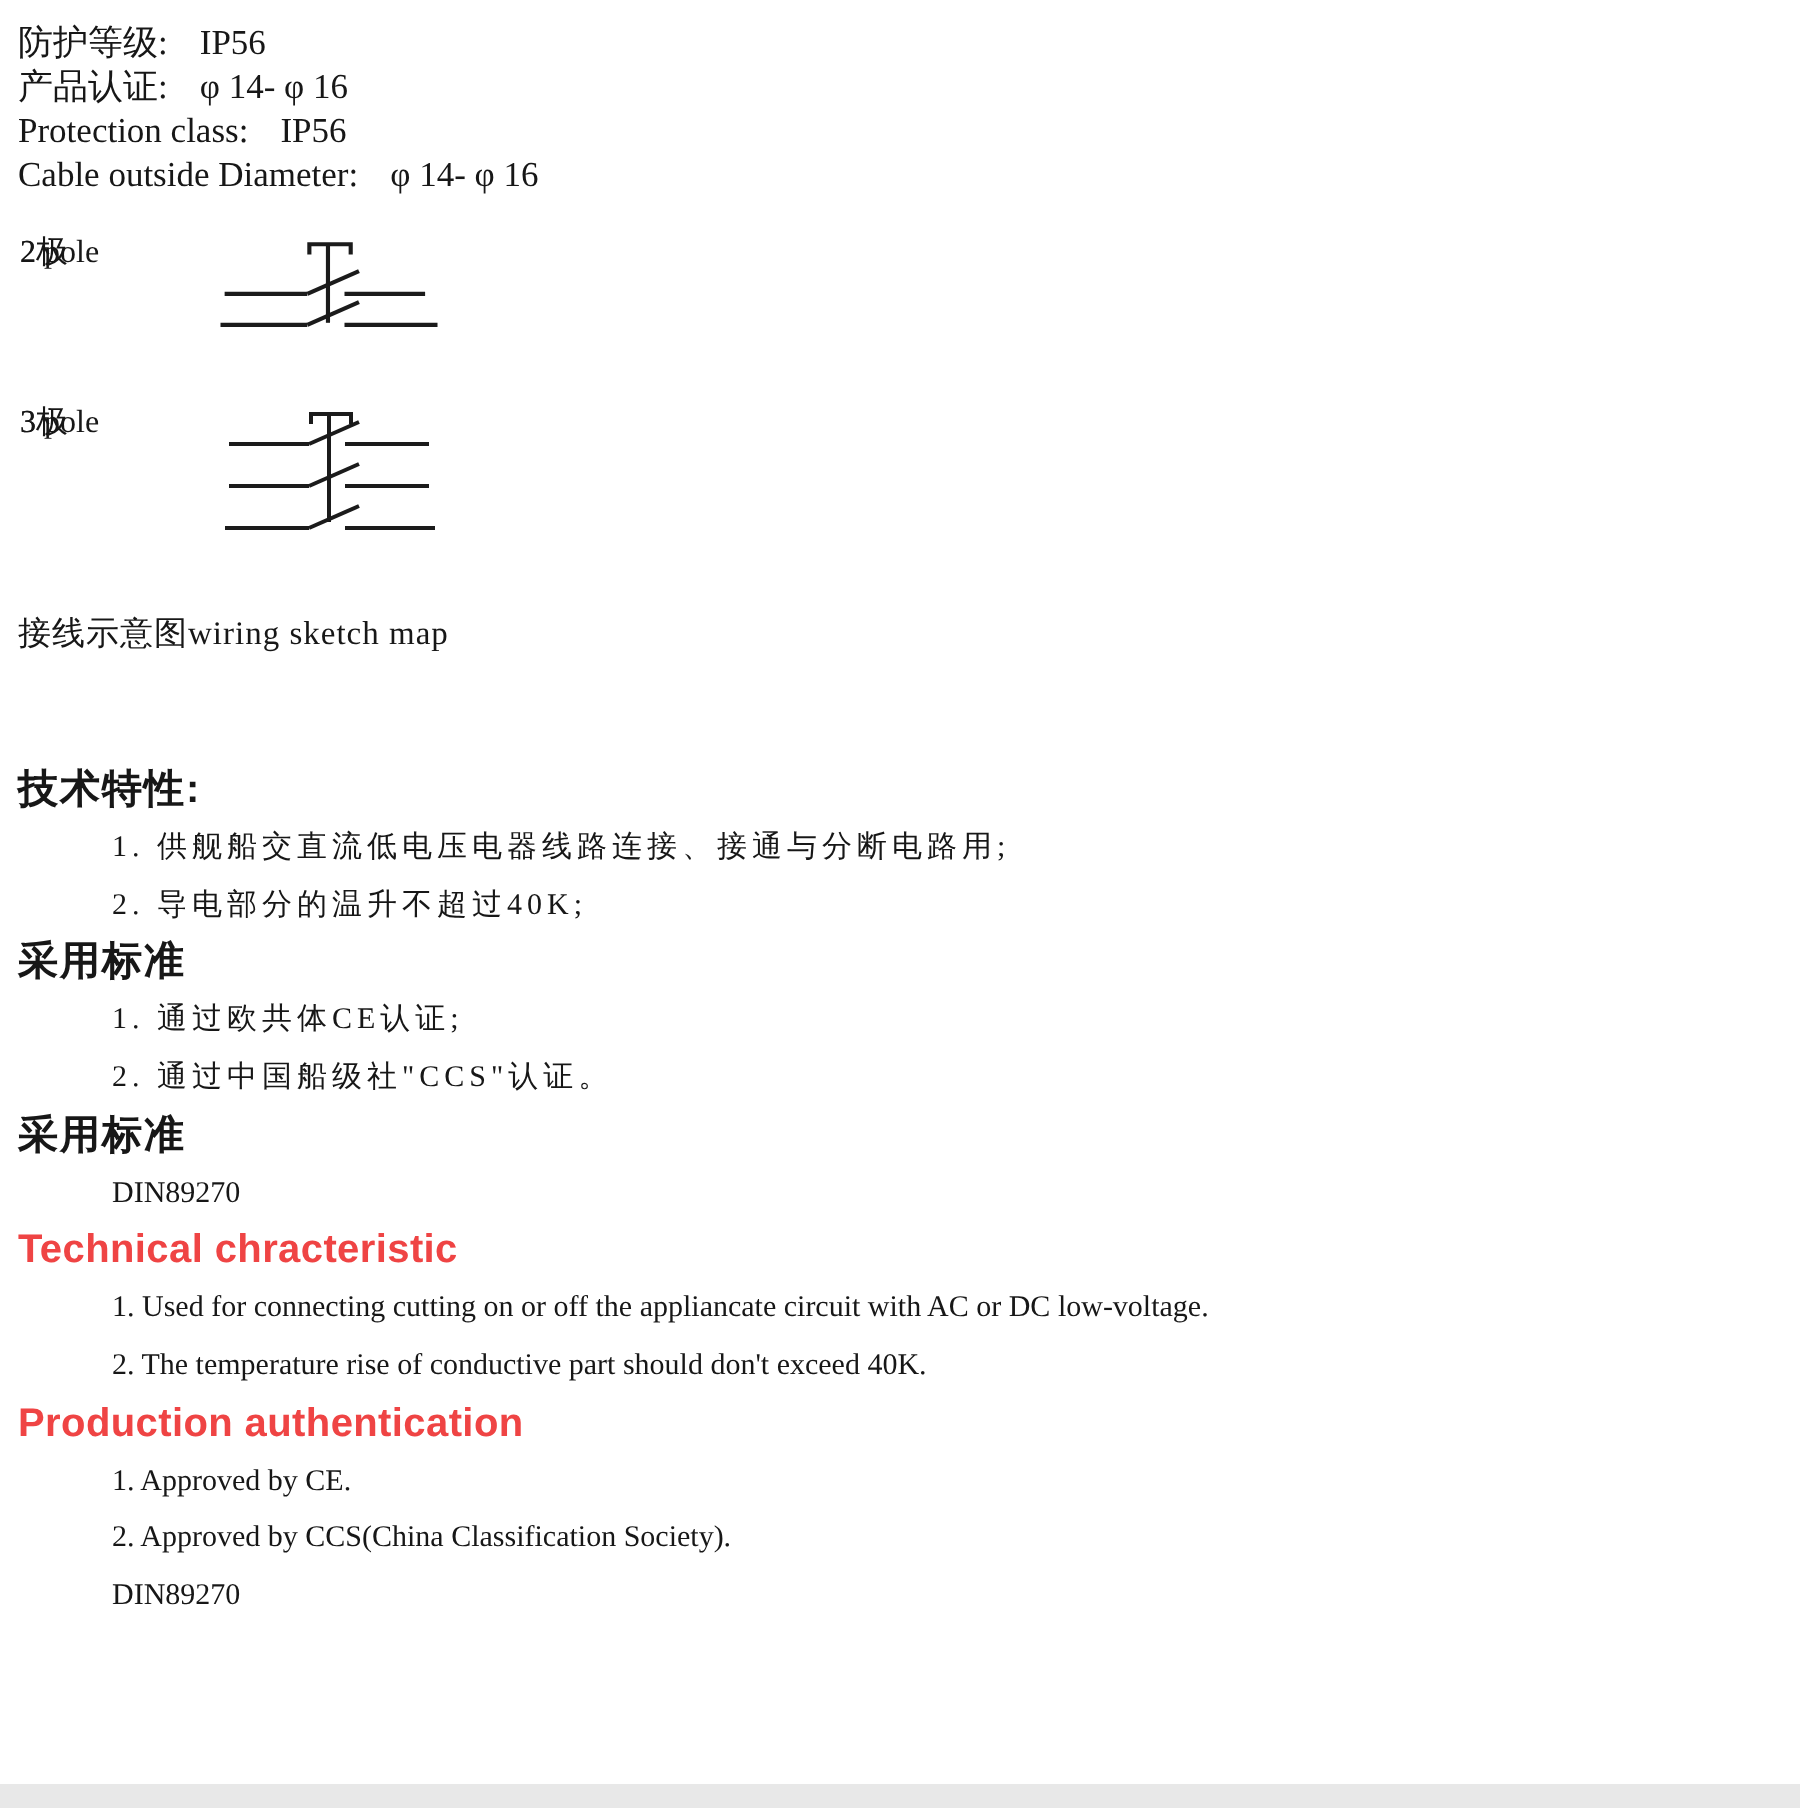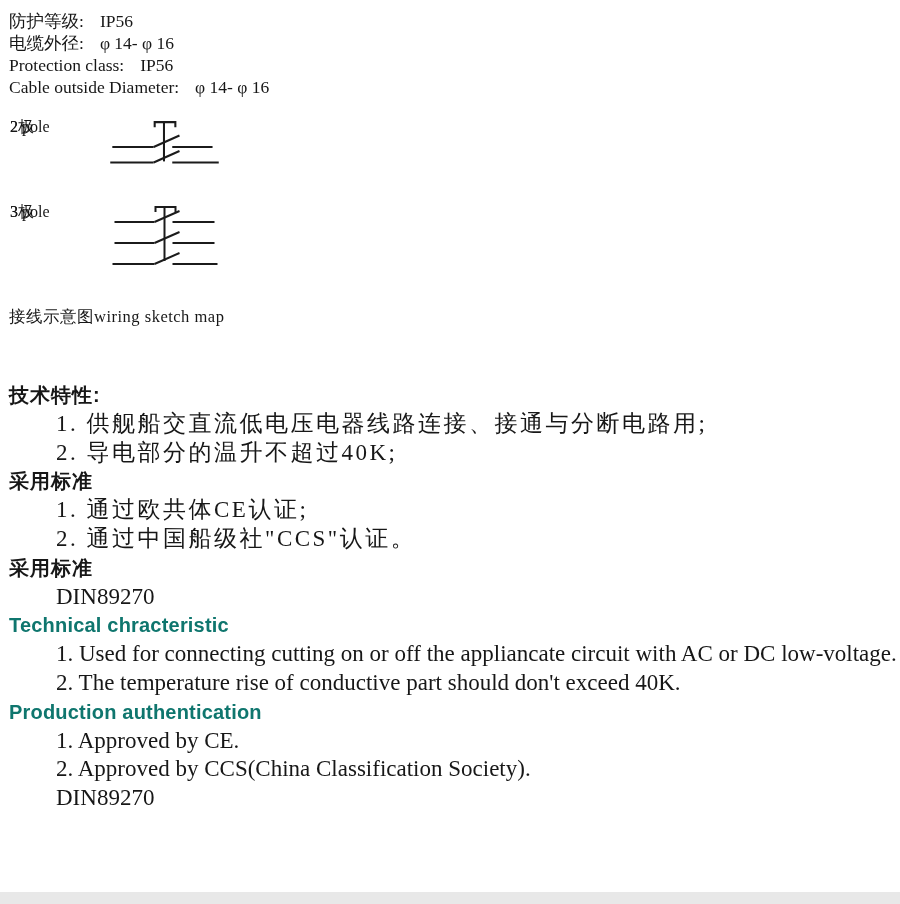--- a/index.html
+++ b/index.html
@@ -17,35 +17,35 @@
   .diag-label{position:absolute;left:10px;font-size:16px;line-height:18px;white-space:nowrap;}
   .diag-svg{position:absolute;left:50px;}
   .diag-svg path{stroke:#1b1b1b;stroke-width:2;fill:none;stroke-linecap:butt;}
 
   .caption{position:absolute;top:306px;left:9px;font-size:16.5px;letter-spacing:0.5px;}
 
   
   .sections{position:absolute;top:381px;left:9px;right:6px;}
   .sec-heading{line-height:28.8px;font-size:20px;font-weight:bold;white-space:nowrap;}
   .heading-zh{font-family:"Liberation Sans","DejaVu Sans",sans-serif;letter-spacing:1px;}
-  .heading-en{font-family:"Liberation Sans","DejaVu Sans",sans-serif;color:#0f766e;letter-spacing:0.2px;}
-  .sec-item{line-height:28.8px;font-size:23px;padding-left:47px;white-space:nowrap;}
+  .heading-en{font-family:"Liberation Sans","DejaVu Sans",sans-serif;color:#ef4444;letter-spacing:0.2px;}
+  .sec-item{line-height:28.8px;font-size:15px;padding-left:47px;white-space:nowrap;}
   .zh{letter-spacing:2.5px;}
 </style>
 </head>
 <body>
 
 <div class="page">
 
   <div class="specs">
     <div class="spec-line">
       <span>防护等级:</span><span class="spec-value">IP56</span>
     </div>
     <div class="spec-line">
-      <span>电缆外径:</span><span class="spec-value">φ 14- φ 16</span>
+      <span>产品认证:</span><span class="spec-value">φ 14- φ 16</span>
     </div>
     <div class="spec-line">
       <span>Protection class:</span><span class="spec-value">IP56</span>
     </div>
     <div class="spec-line">
       <span>Cable outside Diameter:</span><span class="spec-value">φ 14- φ 16</span>
     </div>
   </div>
 
   <div class="diag-label lbl-cn diagram-2pole">2极</div>

